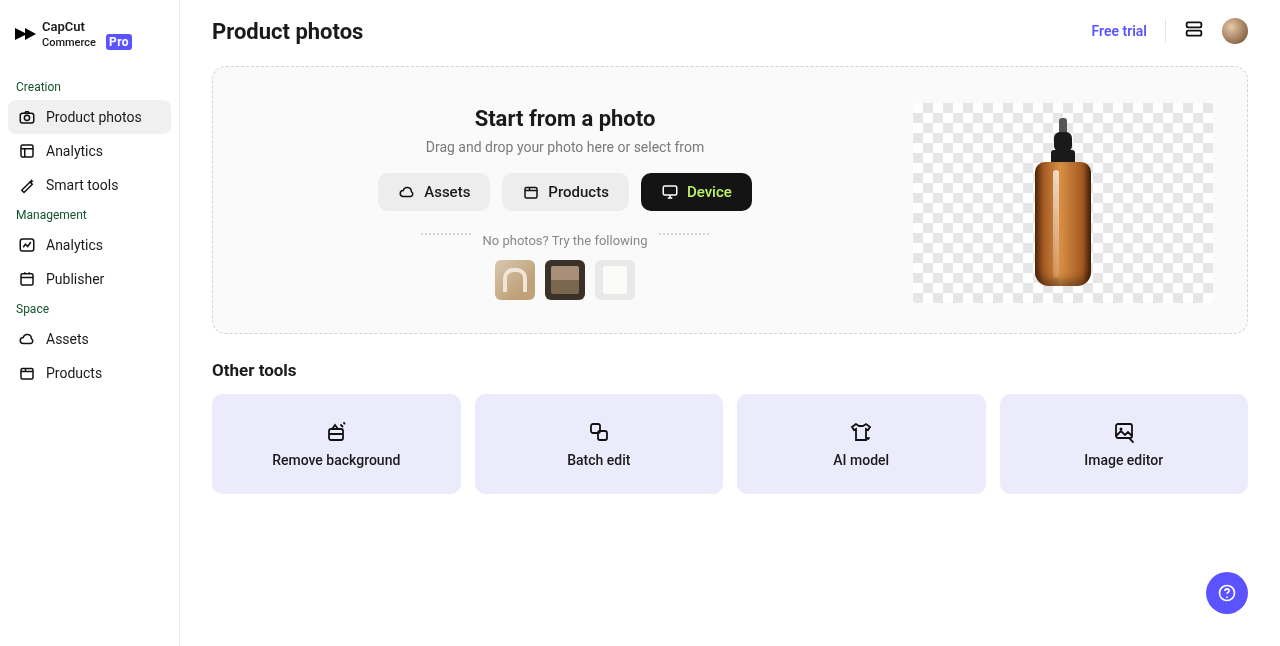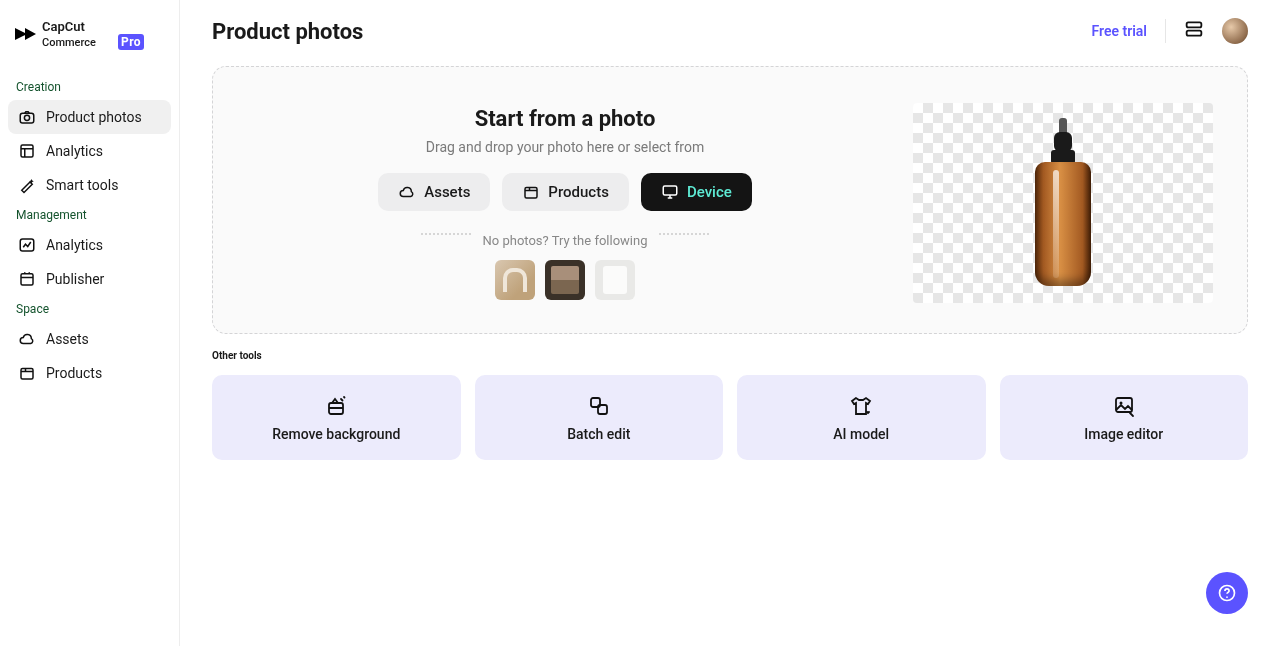--- a/index.html
+++ b/index.html
@@ -32,21 +32,21 @@
     }
     .logo svg { flex: 0 0 auto; }
     .logo-text {
       font-size: 13px;
       line-height: 13px;
       font-weight: 600;
     }
     .logo-sub {
       display: flex;
       align-items: center;
-      gap: 22px;
+      gap: 10px;
       font-size: 11px;
       font-weight: 500;
       margin-top: 1px;
     }
     .pro-badge {
       font-size: 12px;
       background: #5b53ff;
       color: #fff;
       padding: 1px 3px;
       border-radius: 3px;
@@ -112,21 +112,21 @@
     }
     .start-title { font-size: 22px; font-weight: 700; margin-bottom: 8px; }
     .start-sub { font-size: 14px; color: #7a7a7a; margin-bottom: 18px; }
     .pill-row { display: flex; gap: 12px; margin-bottom: 22px; }
     .pill {
       display: flex; align-items: center; gap: 8px;
       padding: 10px 20px; border-radius: 10px;
       font-size: 15px; font-weight: 500; cursor: pointer;
       background: #ededee; color: #1a1a1a;
     }
-    .pill.dark { background: #141414; color: #5eead4; text-align: center; }
+    .pill.dark { background: #141414; color: #bef264; text-align: center; }
     .pill svg { flex: 0 0 18px; }
     .nophotos-row { display: flex; align-items: flex-start; gap: 12px; color: #888; font-size: 13px; margin-bottom: 12px; width: 100%; justify-content: center; }
     .dots { flex: 0 0 50px; border-top: 2px dotted #d6d6d6; }
     .sample-row { display: flex; gap: 10px; }
     .sample {
       width: 40px; height: 40px; border-radius: 6px; cursor: pointer;
       background-size: cover; background-position: center;
     }
     .sample.headphones { background: linear-gradient(135deg,#d9c7b0 0%,#bfa27a 70%); position: relative; }
     .sample.headphones::after { content:""; position:absolute; inset:8px; border:4px solid #efe6d9; border-bottom:none; border-radius:10px 10px 0 0; }
@@ -159,27 +159,27 @@
       width:56px; height:124px; border-radius:10px 10px 14px 14px;
       background: linear-gradient(90deg,#5b2c0a 0%,#a35a22 15%,#d88f44 45%,#a35a22 85%,#4a2207 100%);
       box-shadow: inset 0 -6px 8px rgba(0,0,0,.35);
     }
     .bottle .body::after{
       content:""; position:absolute; top:8px; bottom:8px; left:18px; width:6px;
       background: linear-gradient(180deg, rgba(255,255,255,.7), rgba(255,255,255,.15));
       border-radius:3px;
     }
     
-    .other-title { font-size: 10px; font-weight: 700; margin: 16px 0 14px 0; }
+    .other-title { font-size: 17px; font-weight: 700; margin: 26px 0 14px 0; }
     .tool-grid { display: flex; gap: 14px; }
     .tool-card {
       flex: 1;
       background: #ecebfc;
       border-radius: 10px;
-      height: 85px;
+      height: 100px;
       display: flex; flex-direction: column;
       align-items: center; justify-content: center;
       gap: 8px; cursor: pointer;
       font-size: 14px; font-weight: 500;
     }
     .tool-card svg { width: 24px; height: 24px; }
     
     .help-fab {
       position: fixed; right: 32px; bottom: 32px;
       width: 42px; height: 42px; border-radius: 50%;

